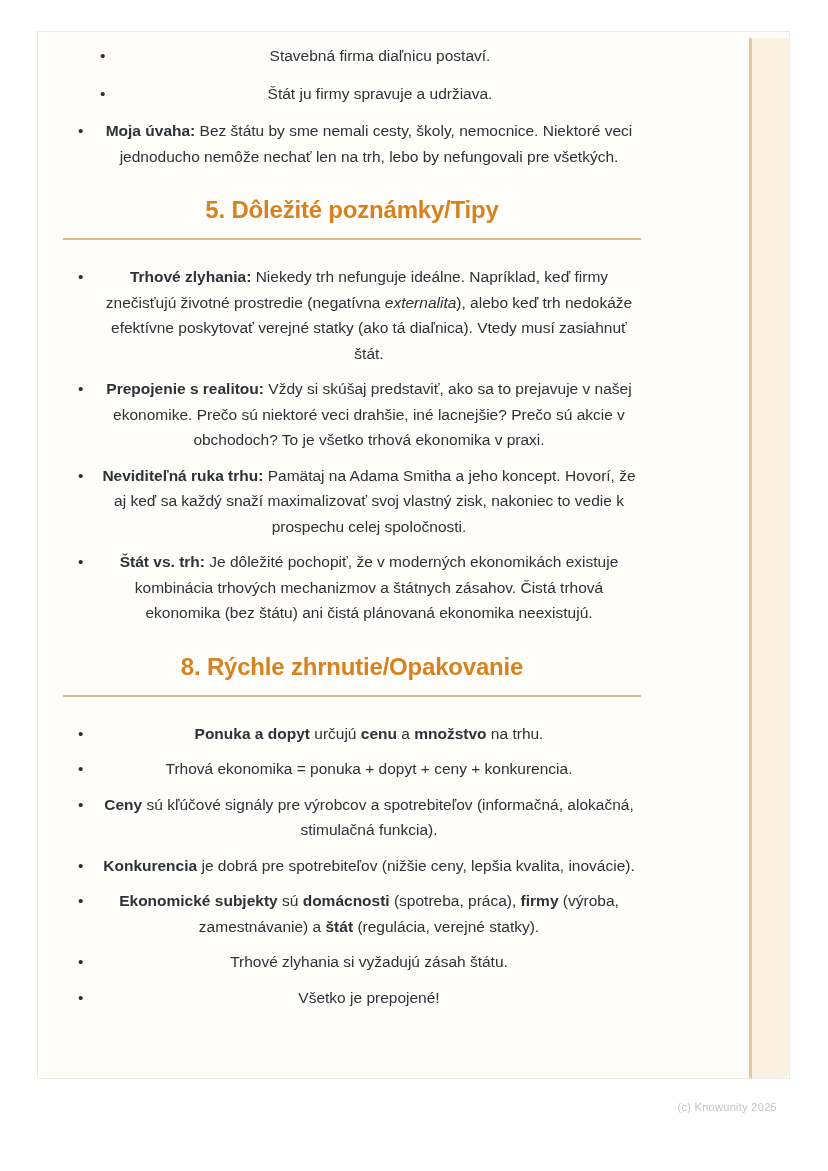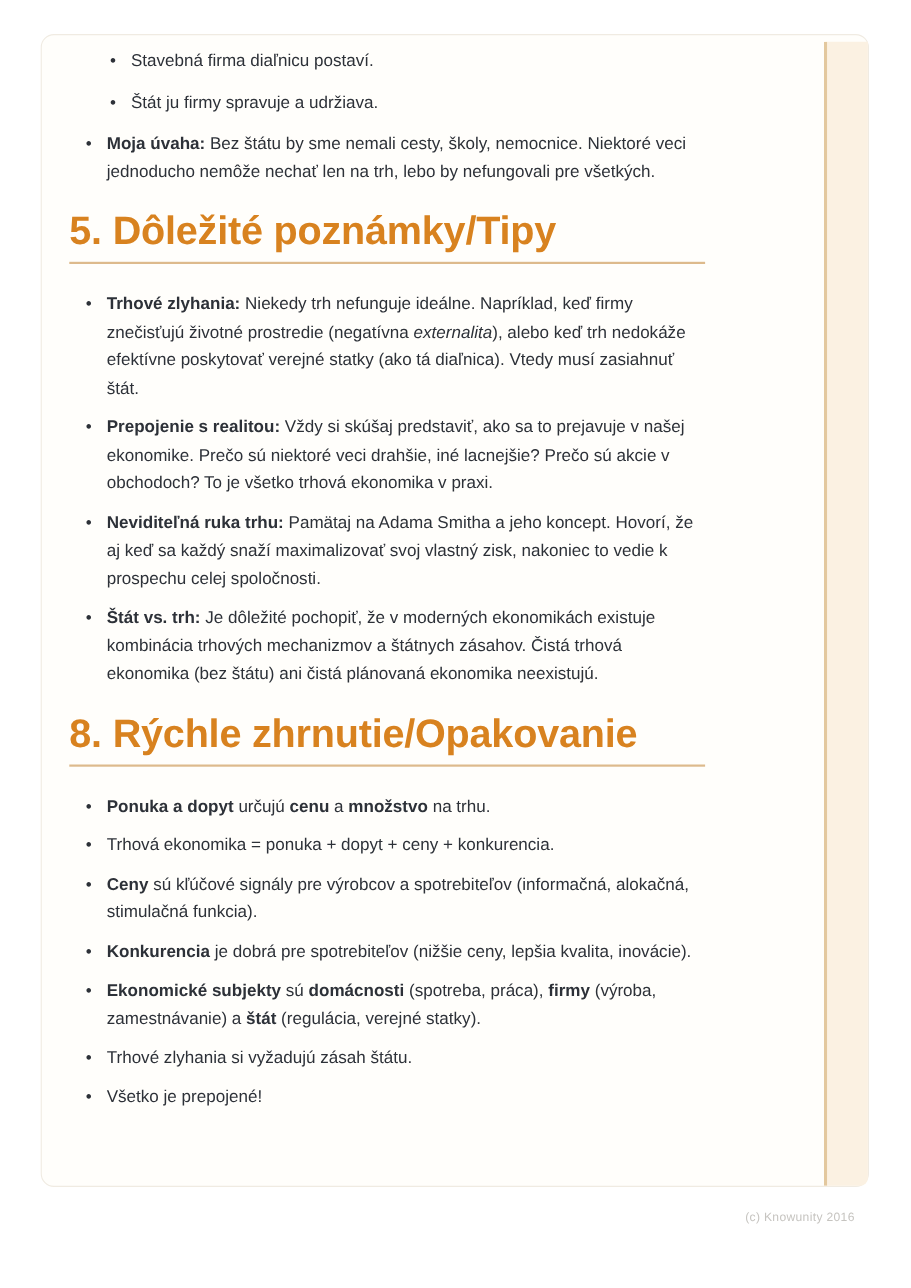--- a/index.html
+++ b/index.html
@@ -20,21 +20,22 @@
     font-family:"Liberation Sans", sans-serif;
     color:var(--text);
     overflow:hidden;
   }
   .doc-card{
     position:absolute;
     left:37px; top:31px;
     width:753px; height:1048px;
     background:var(--card-bg);
     border:1px solid var(--card-edge);
-    border-radius:12px;
+    border-radius:0;
+    text-align:center;
   }
   .page-edge-strip{
     position:absolute;
     right:0; top:6px; bottom:0;
     width:40px;
     background:var(--strip-fill);
     border-left:3px solid var(--strip-edge);
     border-radius:0 0 7px 0;
   }
   .content{
@@ -56,21 +57,21 @@
     position:absolute;
     left:15px; top:0;
     font-size:15.5px;
     line-height:25.5px;
     color:var(--text);
   }
   .sub-list{margin-left:22px;}
   .sub-list li{margin-bottom:12px;}
   .intro-main{margin-top:8px;}
   h2{
-    font-size:36px;
+    font-size:24px;
     line-height:33px;
     font-weight:700;
     color:var(--accent);
     letter-spacing:-0.2px;
     margin:24px 0 12px 0;
   }
   .section-rule{
     height:2px;
     width:100%;
     background:var(--rule);
@@ -125,13 +126,13 @@
           <li><span class="seg-b ">Ekonomické subjekty</span><span class=""> sú </span><span class="seg-b ">domácnosti</span><span class=""> (spotreba, práca), </span><span class="seg-b ">firmy</span><span class=""> (výroba, zamestnávanie) a </span><span class="seg-b ">štát</span><span class=""> (regulácia, verejné statky).</span></li>
           <li><span class="">Trhové zlyhania si vyžadujú zásah štátu.</span></li>
           <li><span class="">Všetko je prepojené!</span></li>
         </ul>
     </section>
 
   </div>
   <div class="page-edge-strip"></div>
 </div>
 
-<div class="page-footer">(c) Knowunity 2016</div>
+<div class="page-footer">(c) Knowunity 2025</div>
 
 </body></html>

